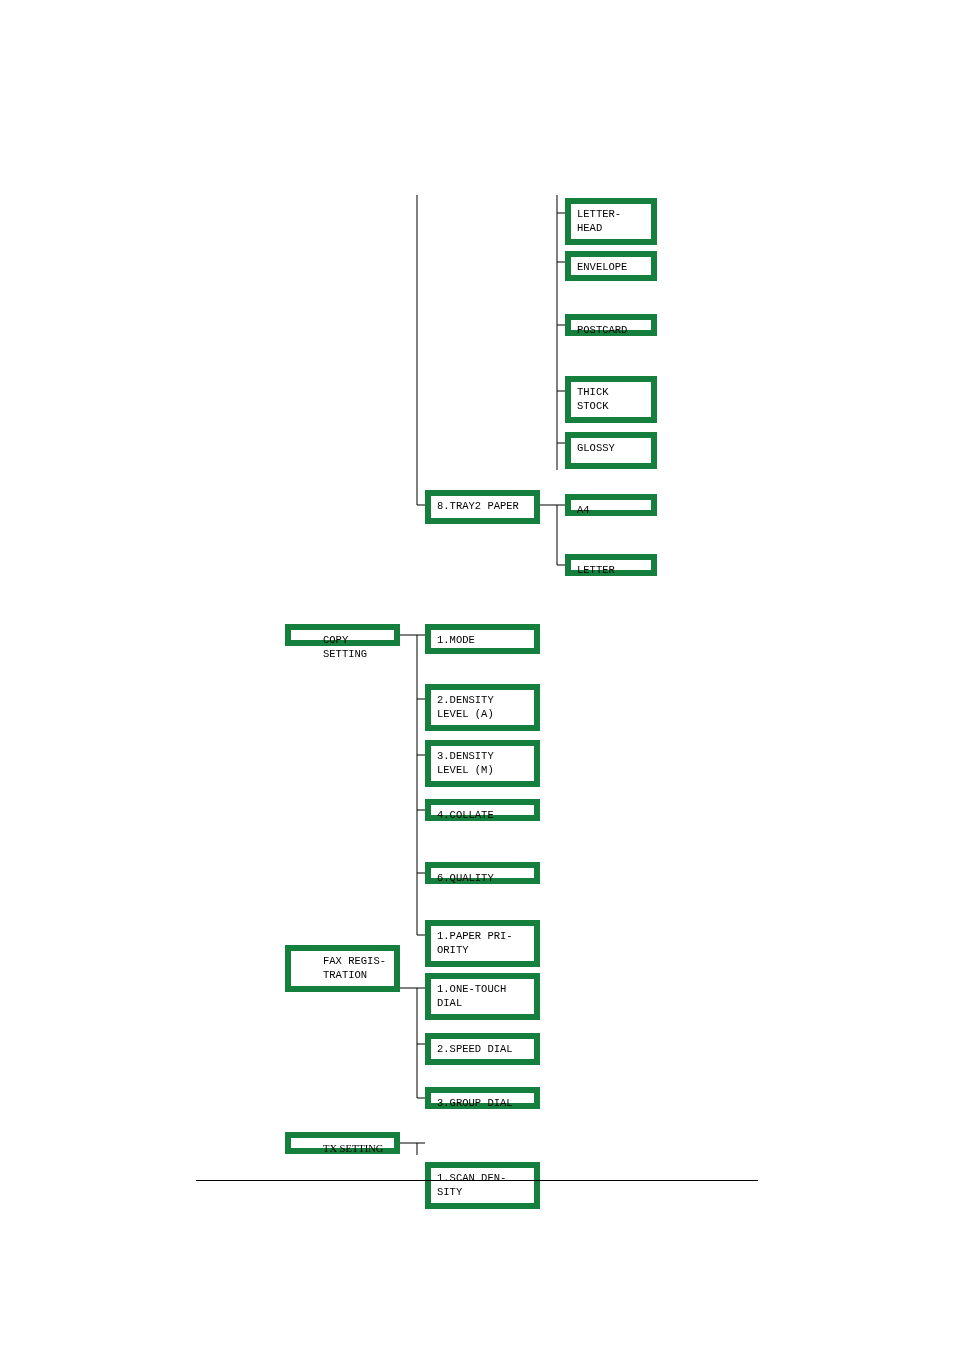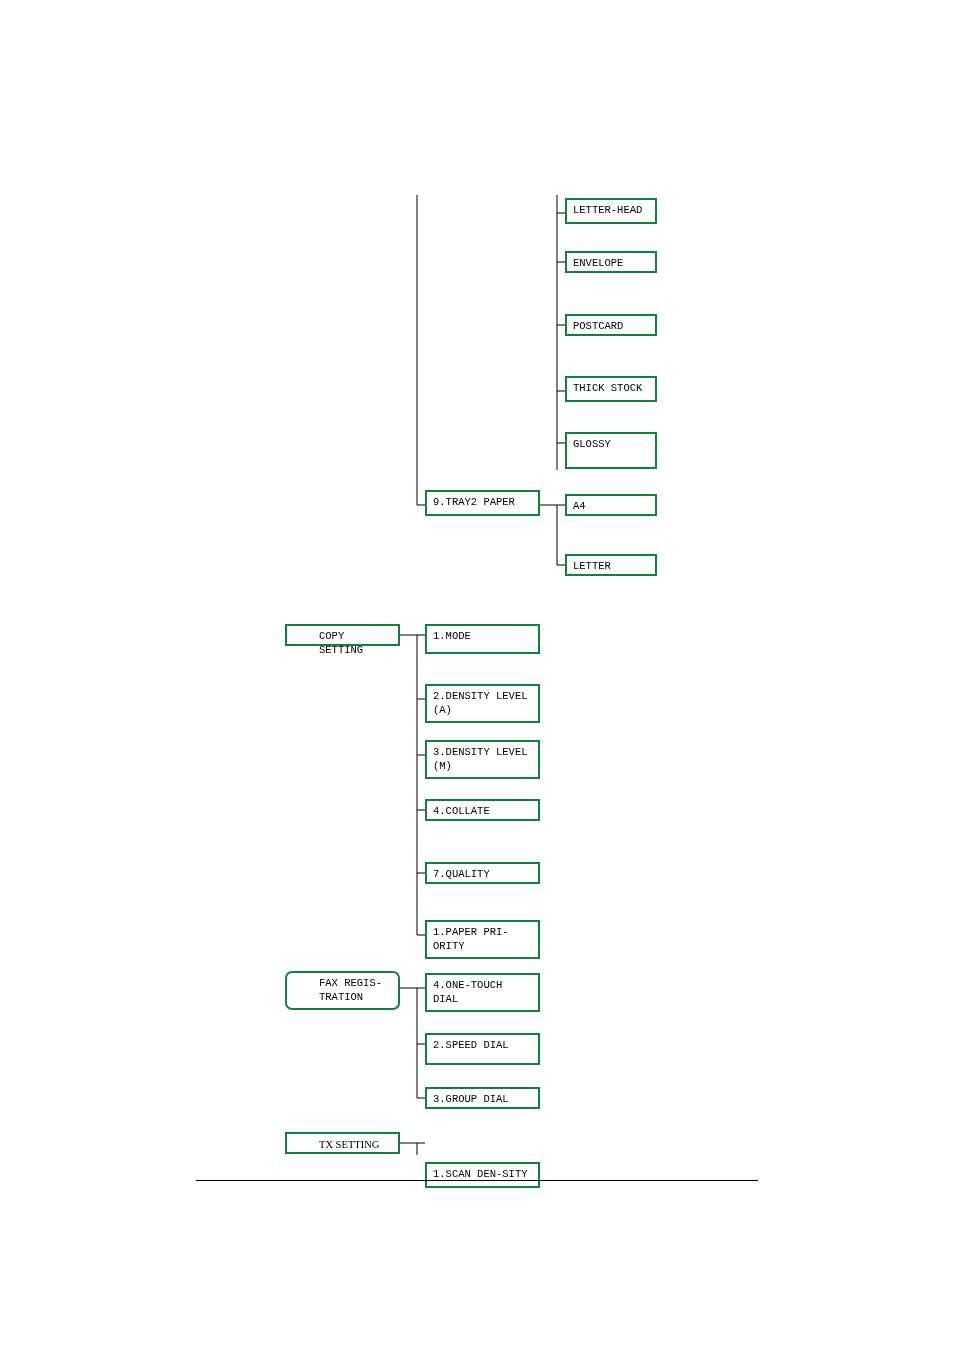--- a/index.html
+++ b/index.html
@@ -13,21 +13,21 @@
     }
     .diagram {
       position: absolute;
       left: 285px;
       top: 195px;
       width: 410px;
       height: 960px;
     }
     .box {
       position: absolute;
-      border: 2px solid #15803d;
+      border: 6px solid #15803d;
       font-family: "Courier New", monospace;
       font-size: 10.5px;
       padding: 4px 6px;
       background: white;
       line-height: 1.3;
       box-sizing: border-box;
     }
     .col1 { left: 0px; width: 115px; padding-left: 32px; }
     .col2 { left: 140px; width: 115px; }
     .col3 { left: 280px; width: 92px; }
@@ -100,40 +100,40 @@
     <line x1="132" y1="793" x2="140" y2="793" stroke="#000" stroke-width="1"></line>
     <line x1="132" y1="849" x2="140" y2="849" stroke="#000" stroke-width="1"></line>
     <line x1="132" y1="903" x2="140" y2="903" stroke="#000" stroke-width="1"></line>
 
     <line x1="115" y1="948" x2="132" y2="948" stroke="#000" stroke-width="1"></line>
     <line x1="132" y1="948" x2="132" y2="960" stroke="#000" stroke-width="1"></line>
     <line x1="132" y1="948" x2="140" y2="948" stroke="#000" stroke-width="1"></line>
   </svg>
 
   <div class="box col3" style="top:3px;">LETTER-HEAD</div>
-  <div class="box col3" style="top:56px;height:22px;">ENVELOPE</div>
+  <div class="box col3" style="top:56px;height:30px;">ENVELOPE</div>
   <div class="box col3" style="top:119px;height:22px;">POSTCARD</div>
   <div class="box col3" style="top:181px;">THICK STOCK</div>
   <div class="box col3" style="top:237px;height:37px;">GLOSSY</div>
   <div class="box col3" style="top:299px;height:22px;">A4</div>
   <div class="box col3" style="top:359px;height:22px;">LETTER</div>
 
-  <div class="box col2" style="top:295px;">9.TRAY2 PAPER</div>
+  <div class="box col2" style="top:295px;">8.TRAY2 PAPER</div>
   <div class="box col2" style="top:429px;height:30px;">1.MODE</div>
   <div class="box col2" style="top:489px;">2.DENSITY LEVEL (A)</div>
   <div class="box col2" style="top:545px;">3.DENSITY LEVEL (M)</div>
   <div class="box col2" style="top:604px;height:22px;">4.COLLATE</div>
-  <div class="box col2" style="top:667px;height:22px;">7.QUALITY</div>
+  <div class="box col2" style="top:667px;height:22px;">6.QUALITY</div>
   <div class="box col2" style="top:725px;">1.PAPER PRI-ORITY</div>
-  <div class="box col2" style="top:778px;">4.ONE-TOUCH DIAL</div>
+  <div class="box col2" style="top:778px;">1.ONE-TOUCH DIAL</div>
   <div class="box col2" style="top:838px;height:32px;">2.SPEED DIAL</div>
   <div class="box col2" style="top:892px;height:22px;">3.GROUP DIAL</div>
   <div class="box col2" style="top:967px;">1.SCAN DEN-SITY</div>
 
   <div class="box col1" style="top:429px;height:22px;">COPY SETTING</div>
-  <div class="box col1" style="top:776px;border-radius:7px;">FAX REGIS-TRATION</div>
+  <div class="box col1" style="top:750px;">FAX REGIS-TRATION</div>
   <div class="box col1" style="top:937px;height:22px;font-family:Liberation Serif, serif;">TX SETTING</div>
 
 </div>
 
 <div class="footer">
   <div class="footer-rule"></div>
 </div>
 
 </body></html>

